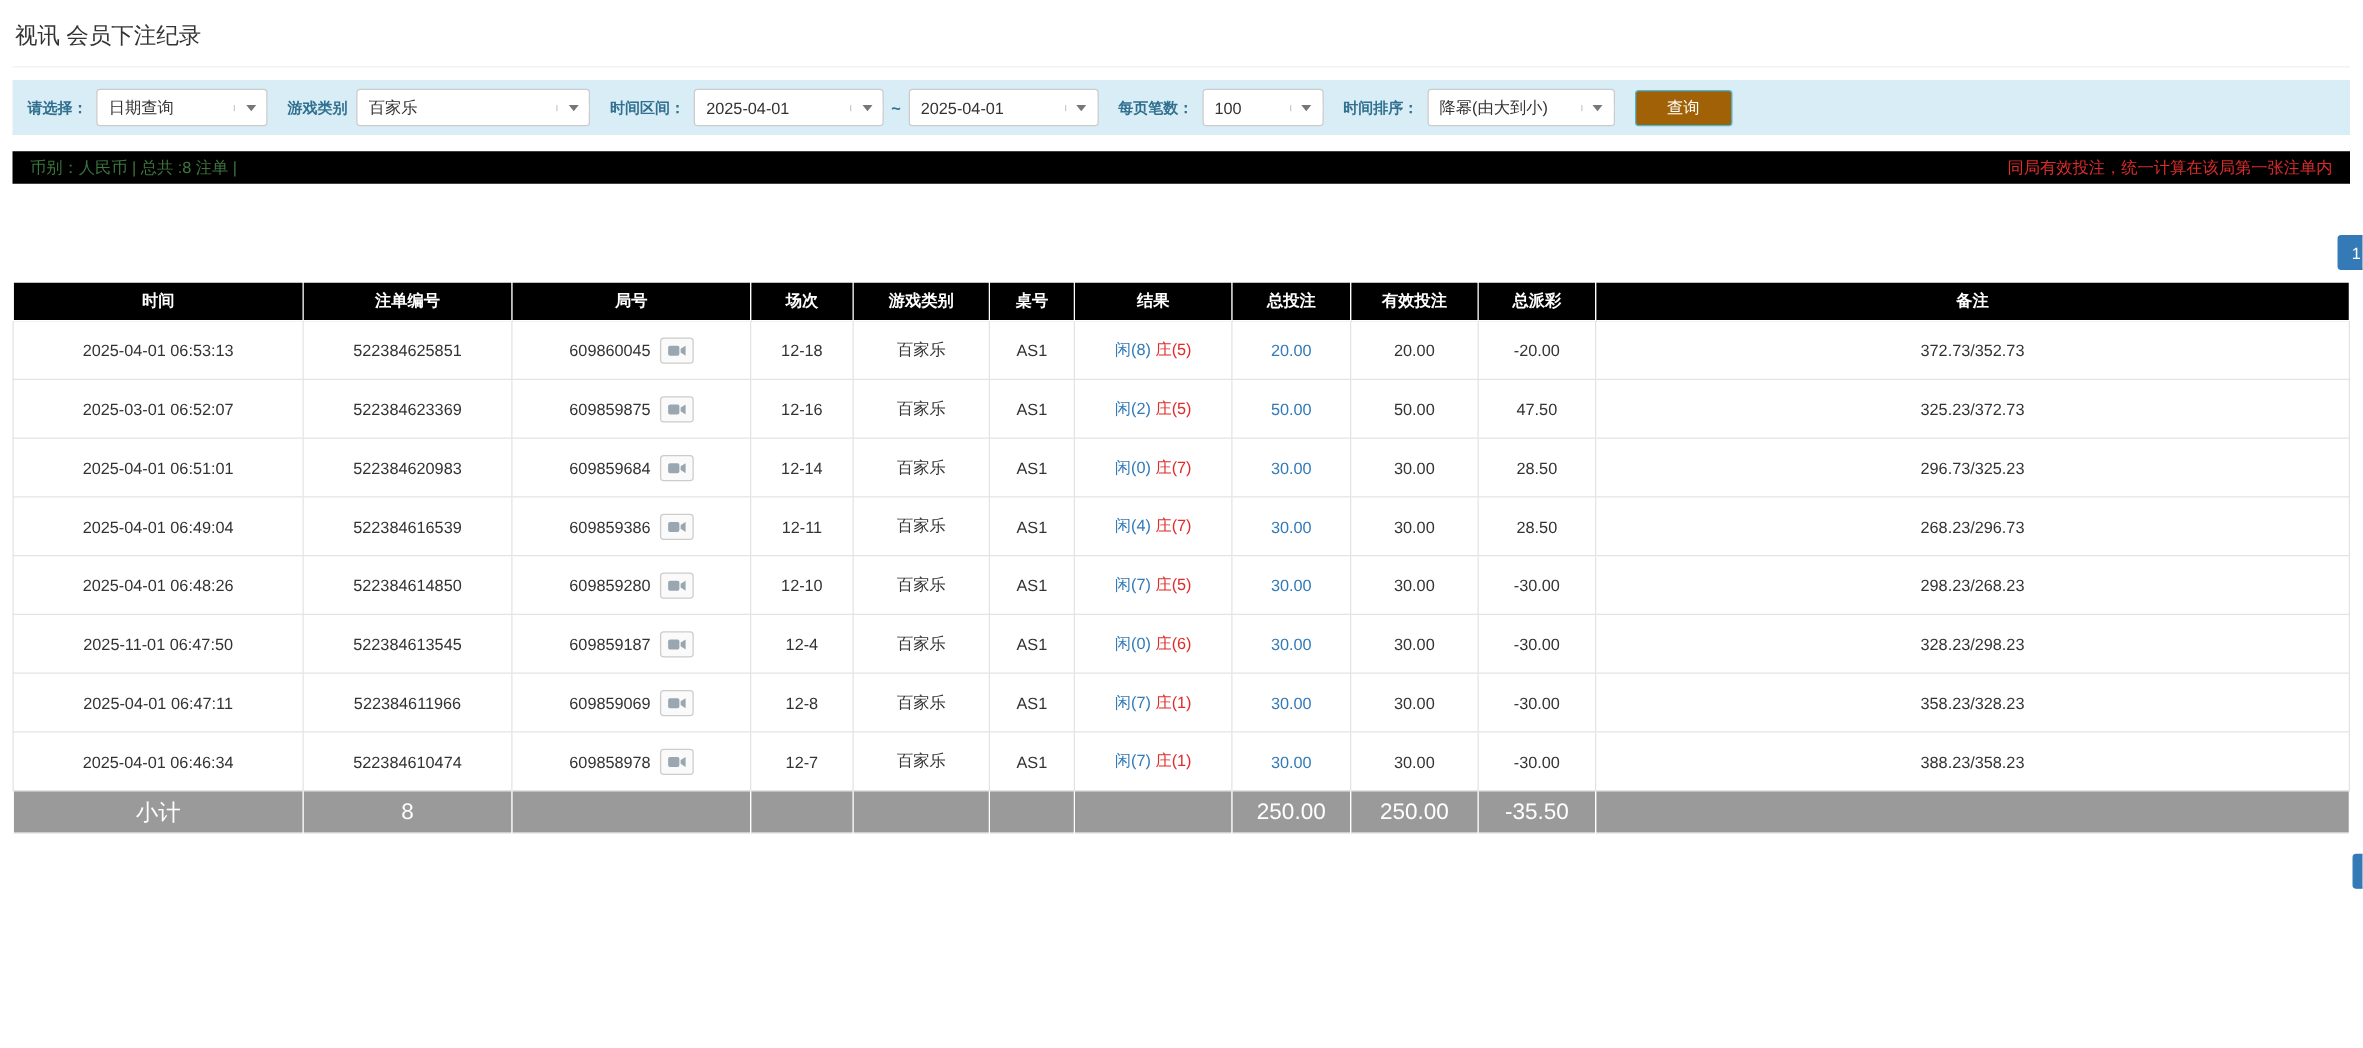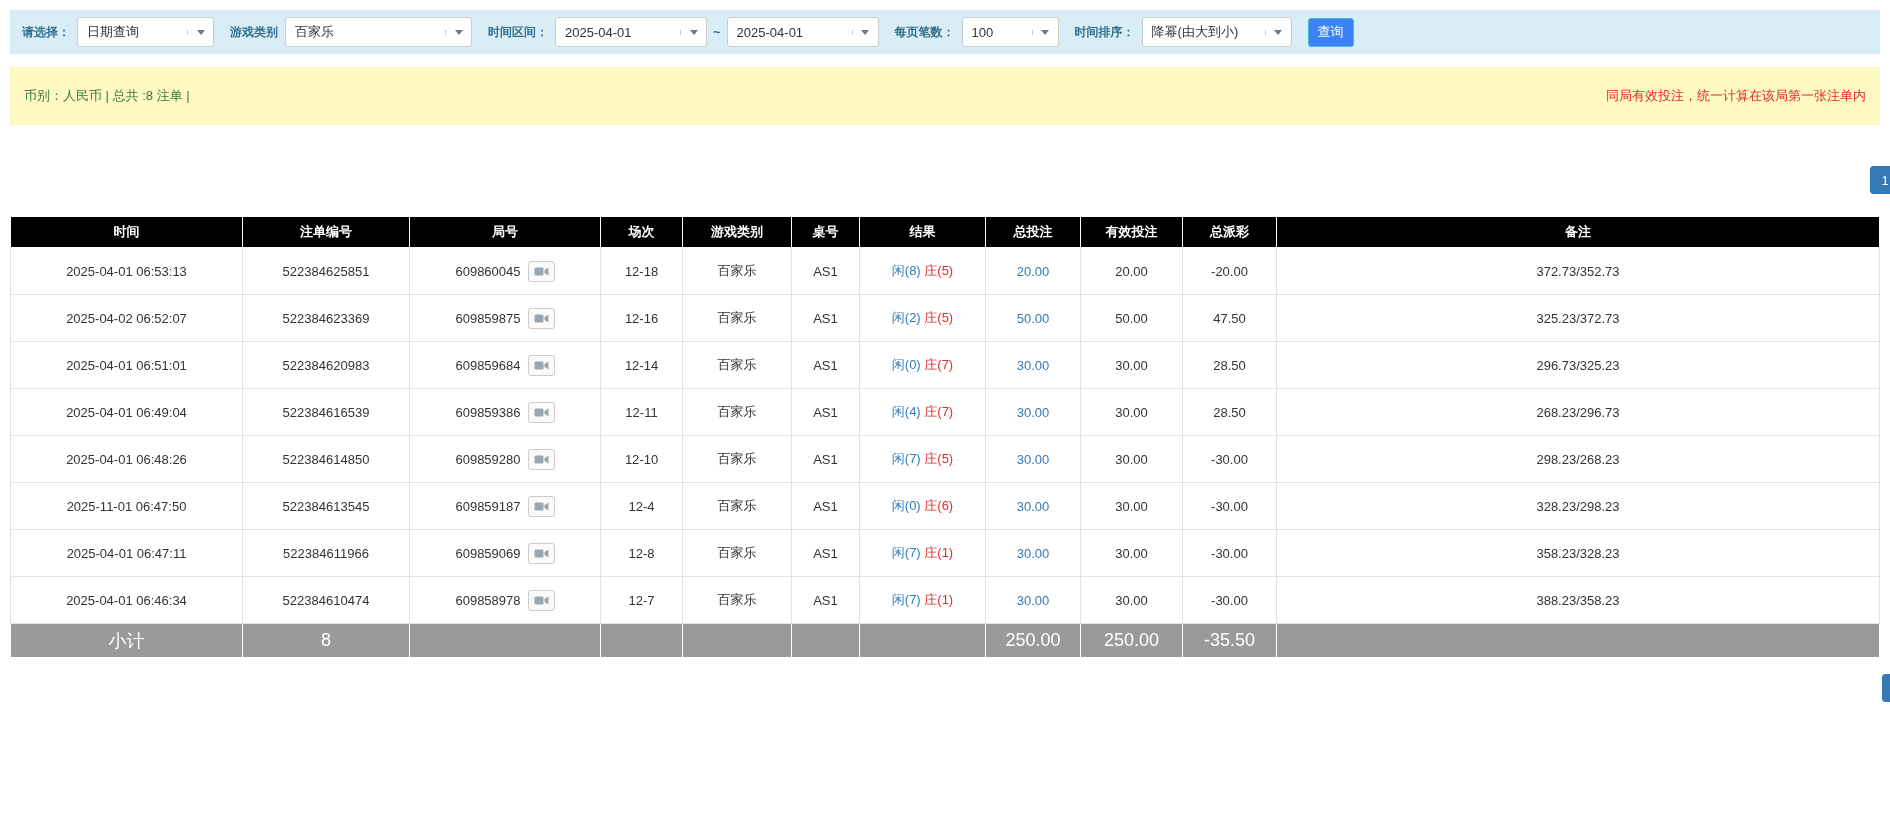--- a/index.html
+++ b/index.html
@@ -9,47 +9,48 @@
   .page-title{font-size:18px;font-weight:500;color:#333;margin:0;padding:16px 2px 13px;border-bottom:1px solid #efefef;}
   .filter-bar{background:#d9edf7;height:44px;display:flex;align-items:center;padding:0 12px;margin-top:10px;}
   .flabel{font-weight:bold;font-size:12px;color:#31708f;margin-right:7px;white-space:nowrap;}
   .flabel.gap{margin-left:16px;}
   .tilde{margin:0 6px;color:#31708f;font-weight:bold;font-size:13px;}
   .combo{background:#fff;border:1px solid #ccc;border-radius:3px;height:28px;display:flex;align-items:center;overflow:hidden;}
   .combo-text{flex:1;display:flex;align-items:center;padding:0 9px;font-size:13px;color:#333;white-space:nowrap;overflow:hidden;}
   .combo-btn{width:25px;border-left:1px solid #ccc;display:flex;align-items:center;justify-content:center;background:#fff;cursor:pointer;}
   .caret{width:0;height:0;border-left:4px solid transparent;border-right:4px solid transparent;border-top:5px solid #777;}
   .w135{width:135px}.w185{width:185px}.w150{width:150px}.w95{width:95px}.w148{width:148px}
-  .btn-query{margin-left:16px;background:#3b82f6;border:1px solid #46b8da;color:#fff;border-radius:3px;height:29px;
-             padding:0 9px;font-size:13px;cursor:pointer;font-family:Liberation Sans, sans-serif;}
-  .summary-bar{background:#fef9c3;margin-top:13px;height:26px;display:flex;align-items:center;justify-content:space-between;
-               padding:16px 14px;font-size:13px;}
+  .btn-query{margin-left:16px;background:#a16207;border:1px solid #46b8da;color:#fff;border-radius:3px;height:29px;
+             padding:0 25px;font-size:13px;cursor:pointer;font-family:Liberation Sans, sans-serif;}
+  .summary-bar{background:#000000;margin-top:13px;height:26px;display:flex;align-items:center;justify-content:space-between;
+               padding:0 14px;font-size:13px;}
   .summary-left{color:#3c763d;}
   .summary-right{color:#e02b2b;}
   .pager-row{display:flex;justify-content:flex-end;}
   .pager-row.top{margin-top:41px;margin-right:-20px;}
   .pager-row.bottom{margin-top:16px;margin-right:-32px;}
   .page-btn{min-width:30px;height:28px;background:#337ab7;border:1px solid #337ab7;color:#fff;border-radius:3px;
             display:flex;align-items:center;justify-content:center;font-size:13px;padding:0 10px;cursor:pointer;text-decoration:none;box-sizing:border-box;}
-  table.records{width:100%;border-collapse:collapse;table-layout:fixed;margin-top:22px;}
+  table.records{width:100%;border-collapse:collapse;table-layout:fixed;margin-top:9px;}
   .records thead th{background:#000;color:#fff;font-size:13px;font-weight:bold;height:28px;border:1px solid #fff;text-align:center;}
   .records tbody td{background:#fff;border:1px solid #e3e3e3;height:44px;text-align:center;font-size:13px;color:#333;vertical-align:middle;}
   .records tfoot td{background:#9a9a9a;color:#fff;height:31px;border:1px solid #fff;text-align:center;font-size:18px;}
   .blue{color:#337ab7;}
   .red{color:#e02b2b;}
   a.link{color:#337ab7;text-decoration:none;cursor:pointer;}
   .round-wrap{display:inline-flex;align-items:center;gap:7px;}
   .icon-btn{width:27px;height:21px;border:1px solid #ccc;border-radius:3px;background:#fafafa;display:inline-flex;
             align-items:center;justify-content:center;cursor:pointer;padding:0;}
 </style>
 </head>
 <body>
 
 <div class="page">
 
+  <h1 class="page-title">视讯 会员下注纪录</h1>
 
   <div class="filter-bar">
     <span class="flabel">请选择：</span>
     <div class="combo w135">
       <span class="combo-text">日期查询</span>
       <span class="combo-btn">
           <span class="caret"></span>
         </span>
     </div>
 
@@ -149,21 +150,21 @@
           <td>12-18</td>
           <td>百家乐</td>
           <td>AS1</td>
           <td><span class="blue">闲(8)</span> <span class="red">庄(5)</span></td>
           <td><a class="link">20.00</a></td>
           <td>20.00</td>
           <td class="red">-20.00</td>
           <td>372.73/352.73</td>
         </tr>
         <tr>
-          <td>2025-04-02 06:52:07</td>
+          <td>2025-03-01 06:52:07</td>
           <td>522384623369</td>
           <td><span class="round-wrap">
               <span>609859875</span>
               <button class="icon-btn">
                 <svg width="15" height="11" viewBox="0 0 15 11">
                   <rect x="0.5" y="1.5" width="9" height="8" rx="1.5" fill="#9aa7b0"></rect>
                   <path d="M10.5 4 L14.5 1.5 V9.5 L10.5 7 Z" fill="#9aa7b0"></path>
                 </svg>
               </button>
             </span></td>

